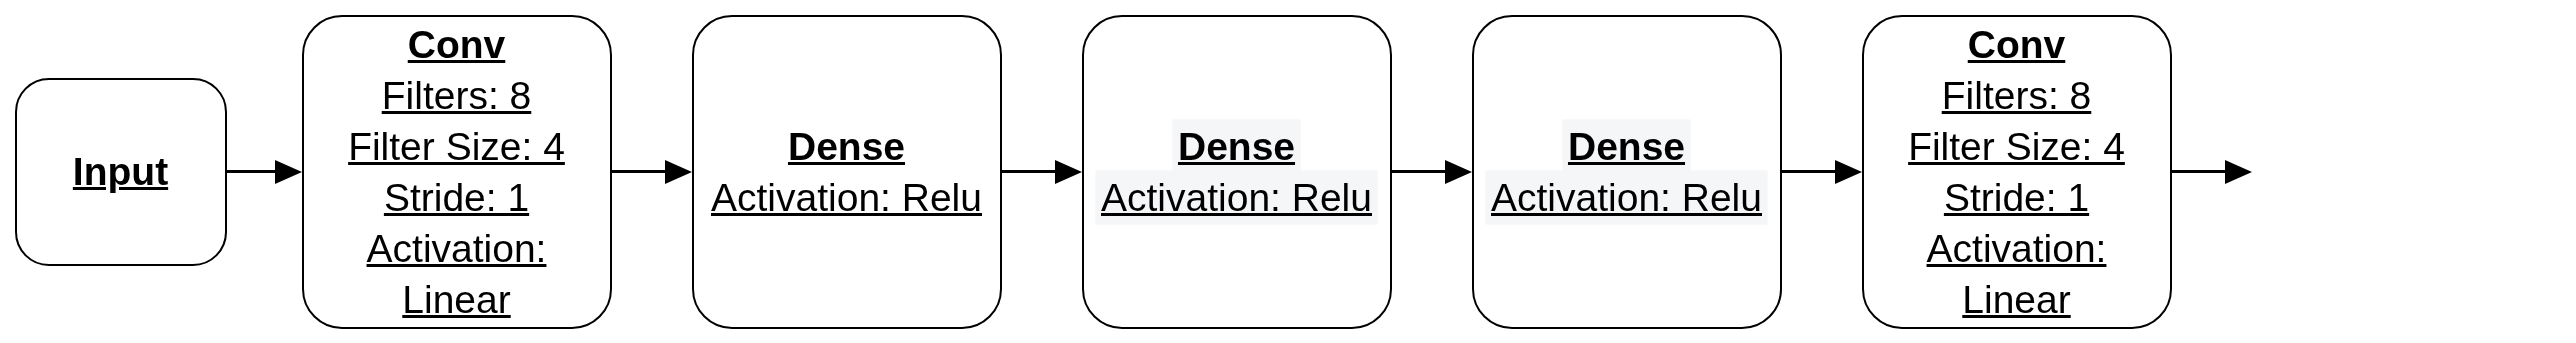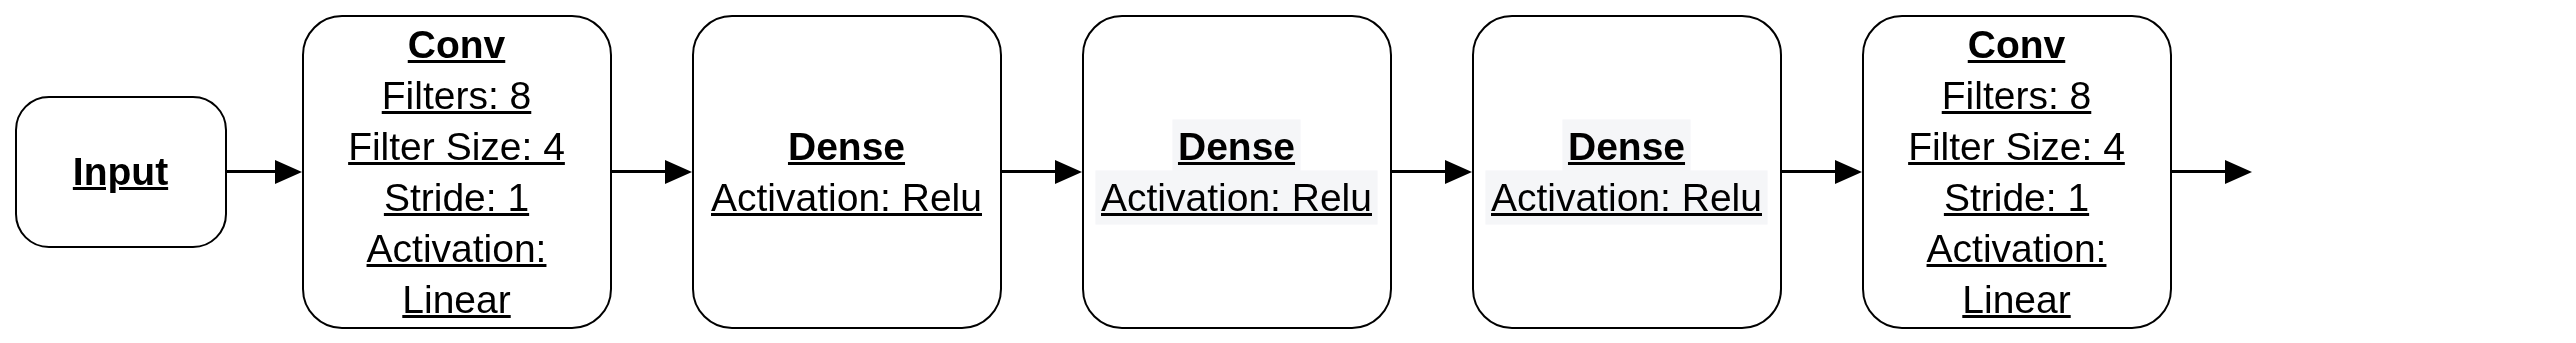--- a/index.html
+++ b/index.html
@@ -17,21 +17,21 @@
   }
   .node {
     flex: none;
     background: #ffffff;
     border: 2.8px solid #000000;
     display: flex; align-items: center; justify-content: center;
     text-align: center;
     color: #000000;
   }
   .node--tall { width: 310px; height: 314px; border-radius: 40px; }
-  .node--io   { width: 212px; height: 152px; border-radius: 34px; }
+  .node--io   { width: 212px; height: 188px; border-radius: 34px; }
   .node-label { font-size: 39px; line-height: 51px; width: 100%; text-decoration: underline; }
   .node--conv .node-label { max-width: 265px; margin: 0 auto; }
   .line { display: block; }
   .line--title { font-weight: bold; }
   
   .node--highlighted .line > span {
     background: #f5f6f8;
     box-shadow: 0 0 0 5.6px #f5f6f8;
   }
   .arrow {

